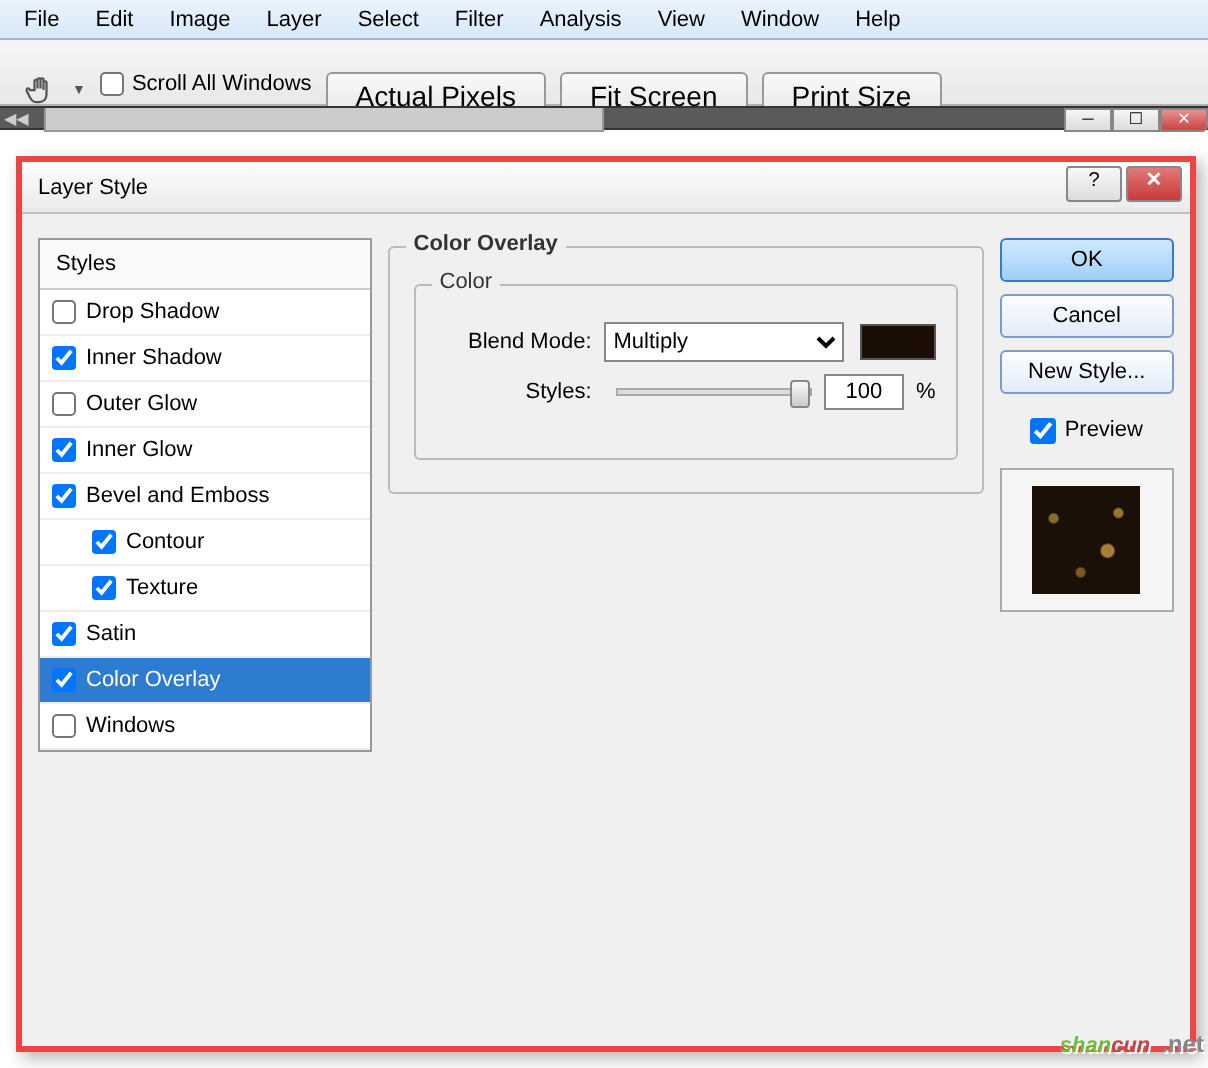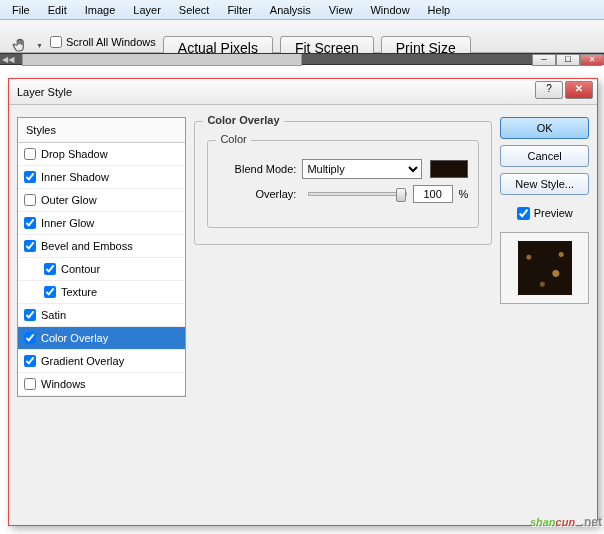--- a/index.html
+++ b/index.html
@@ -13,21 +13,21 @@
 .chk{display:flex;align-items:center;gap:4px}
 .chk input{width:12px;height:12px}
 .tbtn{background:linear-gradient(#fafafa,#e6e6e6);border:1px solid #999;border-radius:3px;padding:3px 14px;font-size:14px}
 .tabbar{background:#5a5a5a;height:12px;position:relative;border-top:1px solid #333;border-bottom:1px solid #333}
 .tabbar .arr{position:absolute;color:#ccc;font-size:8px;top:1px}
 .tabbar .arr.l{left:2px}
 .dtab{position:absolute;left:22px;top:0;height:12px;width:280px;background:#ccc;border:1px solid #999;border-top:none}
 .wbtns{position:absolute;right:0;top:0;display:flex}
 .wbtns div{width:24px;height:12px;border:1px solid #888;background:linear-gradient(#f5f5f5,#ddd);font-size:8px;text-align:center;line-height:10px}
 .wbtns .close{background:linear-gradient(#e89090,#c94545);color:#fff;border-radius:0 0 3px 0}
-.dialog{position:absolute;left:8px;top:78px;width:590px;height:448px;background:#f0f0f0;border:1px solid #ef4444;box-shadow:3px 3px 8px rgba(0,0,0,.3)}
+.dialog{position:absolute;left:8px;top:78px;width:590px;height:448px;background:#f0f0f0;border:3px solid #ef4444;box-shadow:3px 3px 8px rgba(0,0,0,.3)}
 .dlgtitle{background:linear-gradient(#fdfdfd,#eaeaea);height:26px;border-bottom:1px solid #c0c0c0;display:flex;align-items:center;padding:0 8px;position:relative}
 .dlgtitle .wctrls{position:absolute;right:4px;top:2px;display:flex;gap:2px}
 .dlgtitle .wctrls div{width:28px;height:18px;border:1px solid #888;border-radius:2px;text-align:center;line-height:14px;font-size:10px;background:linear-gradient(#f8f8f8,#ddd)}
 .dlgtitle .wctrls .x{background:linear-gradient(#e47878,#c83a3a);color:#fff;font-weight:bold}
 .dlgbody{display:flex;padding:12px 8px;gap:8px;height:calc(100% - 26px)}
 .leftcol{width:172px;display:flex;flex-direction:column}
 .stylebox{border:1px solid #999;background:#fff}
 .shead{padding:6px 8px;border-bottom:1px solid #ccc;background:#fafafa}
 .srow{padding:5px 6px;border-bottom:1px solid #eee;display:flex;align-items:center;gap:5px;cursor:default}
 .srow.ind{padding-left:26px}
@@ -139,42 +139,38 @@
             </div>
             <div class="srow">
               <input type="checkbox" checked="" style="">
               <span>Satin</span>
             </div>
             <div class="srow sel">
               <input type="checkbox" checked="" style="">
               <span>Color Overlay</span>
             </div>
             <div class="srow">
-              <input type="checkbox" checked="" style="">
-              <span>Gradient Overlay</span>
-            </div>
-            <div class="srow">
               <input type="checkbox" style="">
               <span>Windows</span>
             </div>
           </div>
       </div>
     </div>
     <div class="center">
       <div class="fieldset">
         <span class="legend">Color Overlay</span>
         <div class="inner">
           <span class="legend">Color</span>
           <div class="frow">
             <span class="flabel">Blend Mode:</span>
             <select><option>Multiply</option></select>
             <div class="swatch"></div>
           </div>
           <div class="frow">
-            <span class="flabel">Overlay:</span>
+            <span class="flabel">Styles:</span>
             <div class="slider">
                 <div class="thumb"></div>
               </div>
             <div class="numbox">100</div>
             <span style="margin-left:6px">%</span>
           </div>
         </div>
       </div>
     </div>
     <div class="rightcol">

